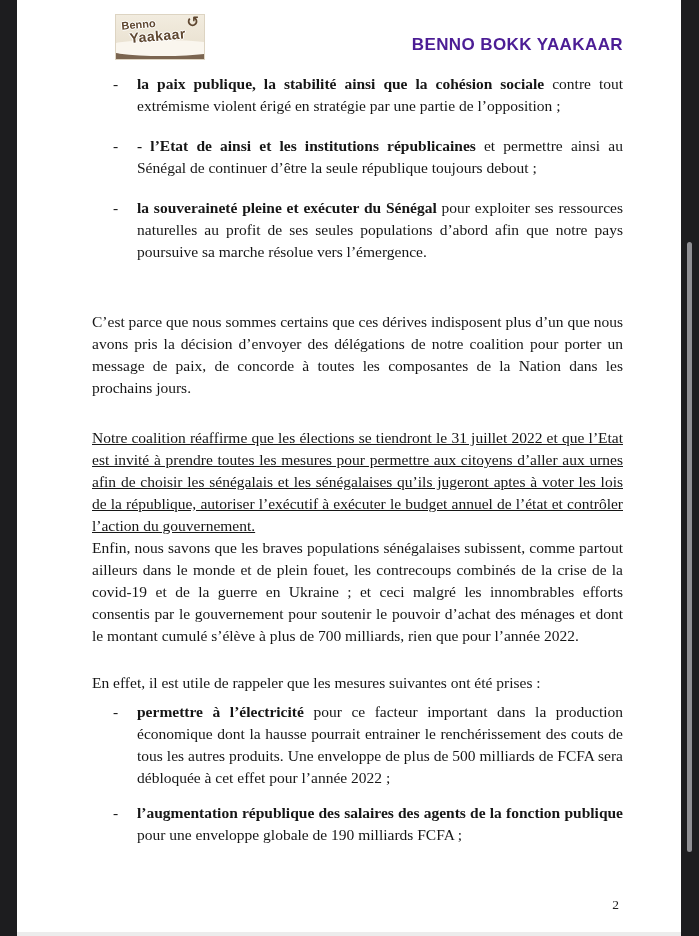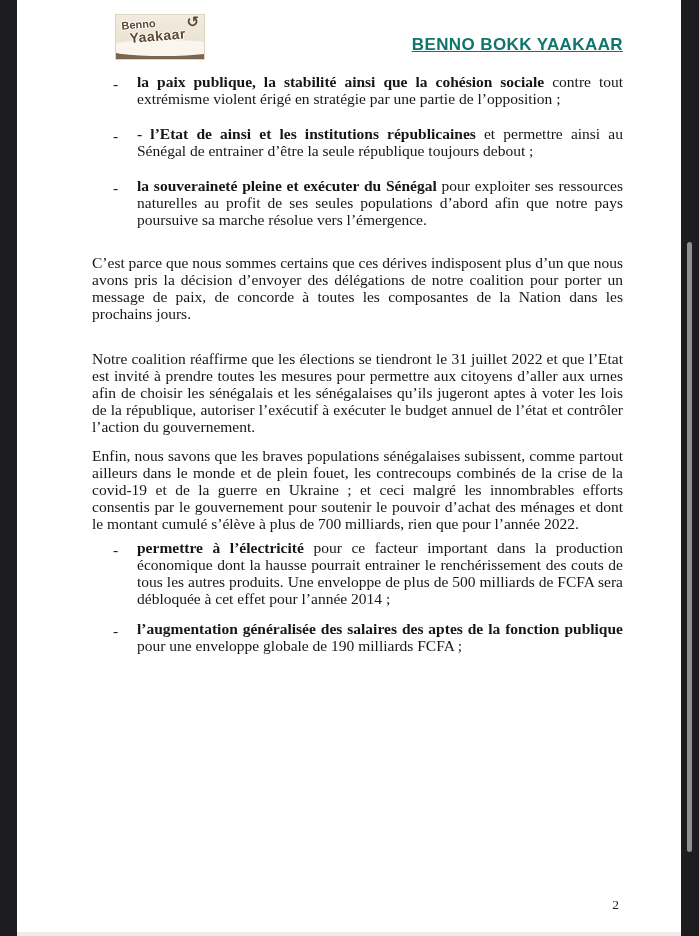--- a/index.html
+++ b/index.html
@@ -17,21 +17,21 @@
     background:#ffffff;
   }
   .content { padding:14px 58px 0 75px; color:#161616; }
 
   
   .header { position:relative; height:46px; margin-top:0; }
   .doc-title {
     position:absolute; right:0; top:21px;
     font-family:"Liberation Sans", sans-serif;
     font-weight:bold; font-size:17px; letter-spacing:0.4px;
-    color:#0f766e; white-space:nowrap;text-decoration:underline;
+    color:#4c1d95; white-space:nowrap;
   }
 
   
   .logo {
     position:absolute; left:23px; top:0; width:90px; height:46px;
     background:linear-gradient(#f2ecdf, #e6ddcb);
     overflow:hidden; border:1px solid #ddd4c2;
   }
   .logo-swoosh-brown {
     position:absolute; left:-10px; right:-10px; bottom:-9px; height:20px;
@@ -53,26 +53,26 @@
     text-shadow:0 1px 0 #fff,1px 0 0 #fff,-1px 0 0 #fff,0 -1px 0 #fff;
   }
   .logo-arrow {
     position:absolute; top:0px; right:5px;
     font-family:"DejaVu Sans", sans-serif;
     font-size:15px; font-weight:bold; color:#5f4730; line-height:1;
   }
 
   
   .para, .btext {
-    font-size:15.5px; line-height:17px; text-align:justify;
+    font-size:15.5px; line-height:22px; text-align:justify;
   }
   .para { margin:0; }
-  .p1 { margin-top:26px; }
-  .p2 { margin-top:28px; }
-  .p3 { margin-top:12px; }
+  .p1 { margin-top:48px; }
+  .p2 { margin-top:28px;text-decoration:underline; }
+  .p3 { margin-top:0; }
   .p4 { margin-top:25px; }
 
   .bullets { margin-top:13px; }
   .bullets.list2 { margin-top:7px; }
   .bullet { display:flex; margin-left:21px; margin-bottom:18px; }
   .bullets.list2 .bullet { margin-bottom:13px; }
   .bullet:last-child { margin-bottom:0; }
   .dash { flex:none; width:24px; font-size:15.5px; line-height:21px; }
   .btext { flex:1; }
   .btext b { font-weight:bold; }
@@ -117,40 +117,41 @@
         <div class="doc-title">BENNO BOKK YAAKAAR</div>
       </div>
 
       <div class="bullets list1">
         <div class="bullet">
           <span class="dash">-</span>
           <span class="btext"><b>la paix publique, la stabilité ainsi que la cohésion sociale</b><span> contre tout extrémisme violent érigé en stratégie par une partie de l’opposition ;</span></span>
         </div>
         <div class="bullet">
           <span class="dash">-</span>
-          <span class="btext"><b>- l’Etat de ainsi et les institutions républicaines</b><span> et permettre ainsi au Sénégal de entrainer d’être la seule république toujours debout ;</span></span>
+          <span class="btext"><b>- l’Etat de ainsi et les institutions républicaines</b><span> et permettre ainsi au Sénégal de continuer d’être la seule république toujours debout ;</span></span>
         </div>
         <div class="bullet">
           <span class="dash">-</span>
           <span class="btext"><b>la souveraineté pleine et exécuter du Sénégal</b><span> pour exploiter ses ressources naturelles au profit de ses seules populations d’abord afin que notre pays poursuive sa marche résolue vers l’émergence.</span></span>
         </div>
       </div>
 
       <p class="para p1">C’est parce que nous sommes certains que ces dérives indisposent plus d’un que nous avons pris la décision d’envoyer des délégations de notre coalition pour porter un message de paix, de concorde à toutes les composantes de la Nation dans les prochains jours.</p>
       <p class="para p2">Notre coalition réaffirme que les élections se tiendront le 31 juillet 2022 et que l’Etat est invité à prendre toutes les mesures pour permettre aux citoyens d’aller aux urnes afin de choisir les sénégalais et les sénégalaises qu’ils jugeront aptes à voter les lois de la république, autoriser l’exécutif à exécuter le budget annuel de l’état et contrôler l’action du gouvernement.</p>
       <p class="para p3">Enfin, nous savons que les braves populations sénégalaises subissent, comme partout ailleurs dans le monde et de plein fouet, les contrecoups combinés de la crise de la covid-19 et de la guerre en Ukraine ; et ceci malgré les innombrables efforts consentis par le gouvernement pour soutenir le pouvoir d’achat des ménages et dont le montant cumulé s’élève à plus de 700 milliards, rien que pour l’année 2022.</p>
+      <p class="para p4">En effet, il est utile de rappeler que les mesures suivantes ont été prises :</p>
 
       <div class="bullets list2">
         <div class="bullet">
           <span class="dash">-</span>
-          <span class="btext"><b>permettre à l’électricité</b><span> pour ce facteur important dans la production économique dont la hausse pourrait entrainer le renchérissement des couts de tous les autres produits. Une enveloppe de plus de 500 milliards de FCFA sera débloquée à cet effet pour l’année 2014 ;</span></span>
+          <span class="btext"><b>permettre à l’électricité</b><span> pour ce facteur important dans la production économique dont la hausse pourrait entrainer le renchérissement des couts de tous les autres produits. Une enveloppe de plus de 500 milliards de FCFA sera débloquée à cet effet pour l’année 2022 ;</span></span>
         </div>
         <div class="bullet">
           <span class="dash">-</span>
-          <span class="btext"><b>l’augmentation généralisée des salaires des aptes de la fonction publique</b><span> pour une enveloppe globale de 190 milliards FCFA ;</span></span>
+          <span class="btext"><b>l’augmentation république des salaires des agents de la fonction publique</b><span> pour une enveloppe globale de 190 milliards FCFA ;</span></span>
         </div>
       </div>
 
     </div>
 
     <div class="page-number">2</div>
     <div class="page-gap"></div>
   </div>
 
   <div class="scroll-track">

